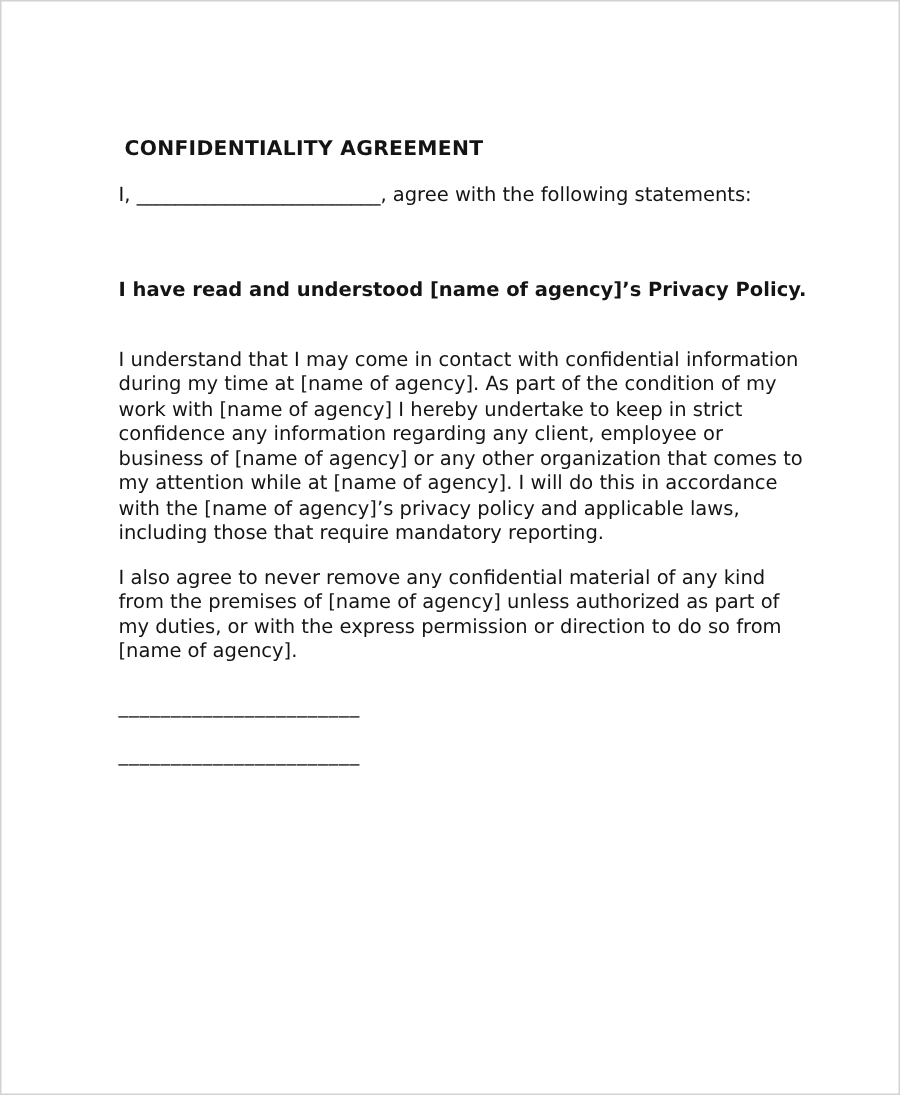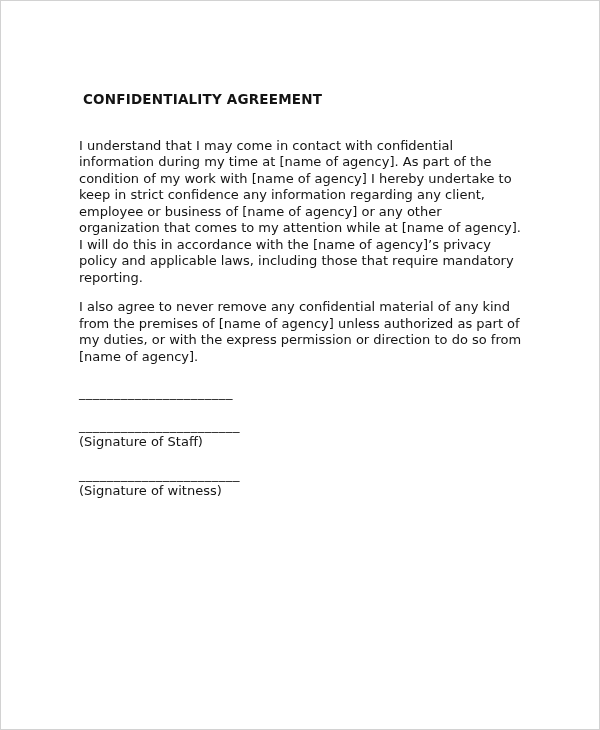--- a/index.html
+++ b/index.html
@@ -12,21 +12,21 @@
     width: 600px;
     height: 730px;
     box-sizing: border-box;
     background: #ffffff;
     border: 1px solid #d2d2d2;
     overflow: hidden;
     font-family: "DejaVu Sans", "Liberation Sans", sans-serif;
     font-size: 13px;
     line-height: 16.5px;
     color: #141414;
-    padding: 90px 76px 0 78px;
+    padding: 90px 60px 0 78px;
   }
   .doc-title {
     margin: 0 0 0 4px;
     font-size: 13.5px;
     font-weight: bold;
     letter-spacing: 0.2px;
     white-space: nowrap;
   }
   .intro-line {
     margin: 15px 0 0 0;
@@ -62,34 +62,33 @@
   }
   b { font-weight: normal; }
 </style>
 </head>
 <body>
 
 <div class="page">
 
   <h1 class="doc-title">CONFIDENTIALITY AGREEMENT</h1>
 
+  <p class="intro-line">I, _________________________, agree with the following statements:</p>
 
+  <p class="statement-heading">I have read and understood [name of agency]’s Privacy Policy.</p>
 
   <p class="body-paragraph"><span>I understand that I may come in contact with confidential information during my time at </span><b>[name of agency].</b><span> As part of the condition of my work with </span><b>[name of agency]</b><span> I hereby undertake to keep in strict confidence any information regarding any client, employee or business of </span><b>[name of agency]</b><span> or any other organization that comes to my attention while at </span><b>[name of agency]</b><span>. I will do this in accordance with the </span><b>[name of agency]</b><span>’s privacy policy and applicable laws, including those that require mandatory reporting.</span></p>
 
   <p class="body-paragraph"><span>I also agree to never remove any confidential material of any kind from the premises of </span><b>[name of agency]</b><span> unless authorized as part of my duties, or with the express permission or direction to do so from </span><b>[name of agency].</b></p>
 
   <div class="sig-block first">
-    <div class="sig-line">______________________</div>
   </div>
 
   <div class="sig-block">
     <div class="sig-line">_______________________</div>
-    <div class="sig-label">(Signature of Staff)</div>
   </div>
 
   <div class="sig-block">
     <div class="sig-line">_______________________</div>
-    <div class="sig-label">(Signature of witness)</div>
   </div>
 
 
 </div>
 
 </body></html>

